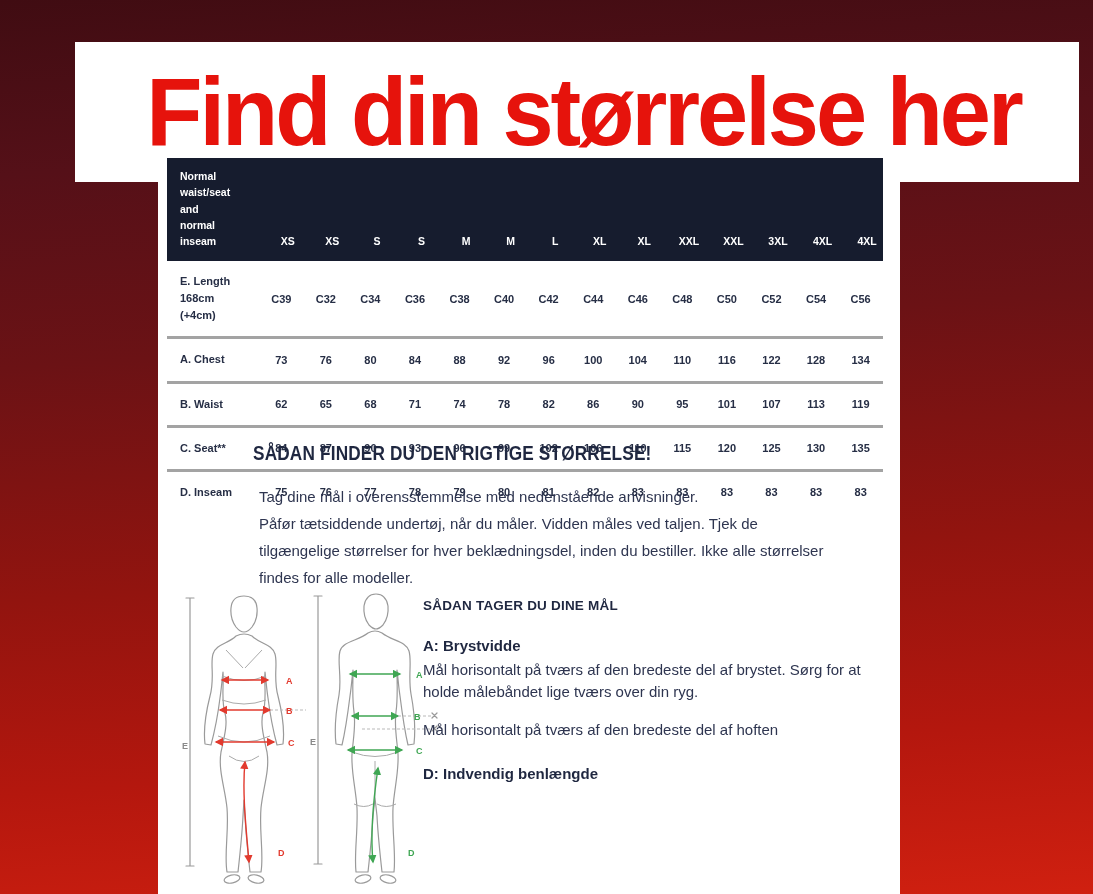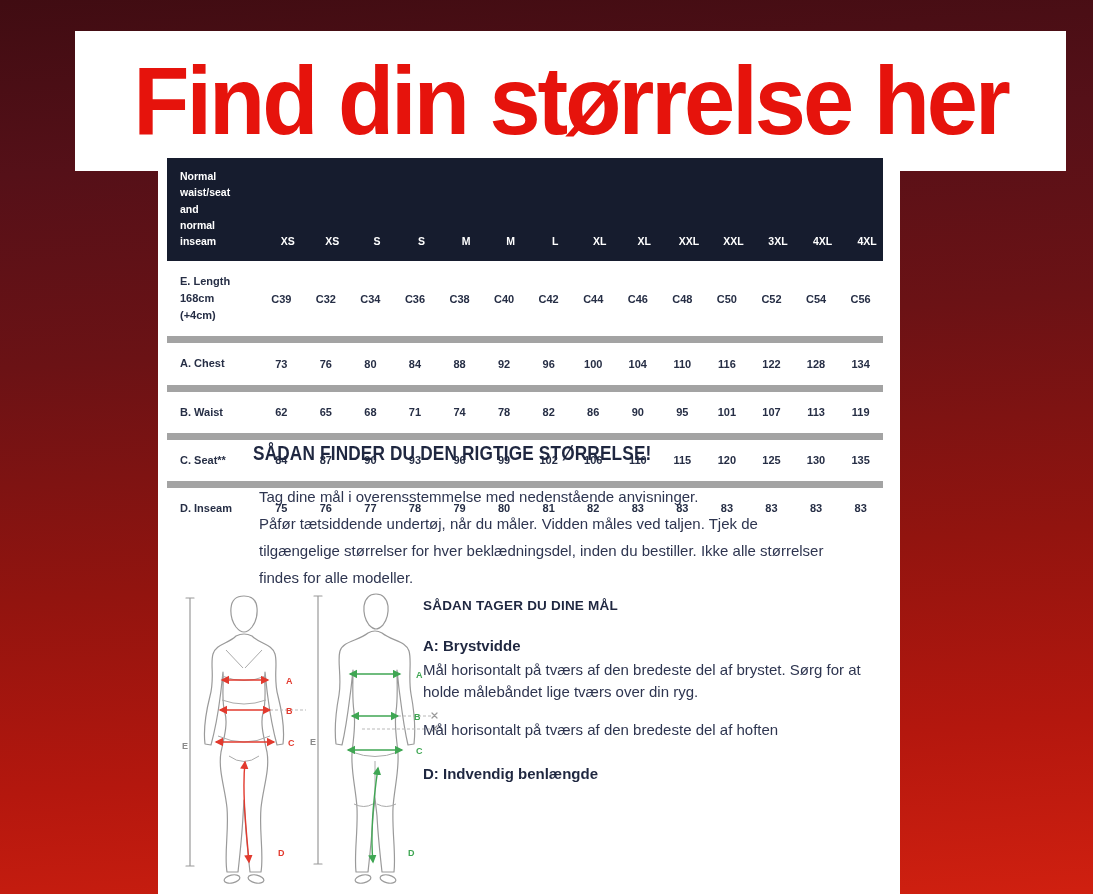--- a/index.html
+++ b/index.html
@@ -2,22 +2,22 @@
 <html><head>
 <meta charset="utf-8">
 <style>
   html,body{margin:0;padding:0;background:#400c12;}
   .stage{
     position:relative;width:1093px;height:894px;overflow:hidden;
     font-family:"Liberation Sans",sans-serif;
     background:linear-gradient(176deg,#400c12 0%,#551018 18%,#6b1215 38%,#92140f 62%,#b4170e 82%,#d02010 100%);
   }
   .banner{
-    position:absolute;left:75px;top:31px;width:991px;height:140px;background:#ffffff;
-    display:flex;align-items:center;justify-content:center;
+    position:absolute;left:75px;top:42px;width:991px;height:140px;background:#ffffff;
+    display:flex;align-items:center;justify-content:center;padding-left:13px;
   }
   .banner-title{
     color:#e6130c;font-size:92px;font-weight:700;letter-spacing:-3px;white-space:nowrap;
     transform:scaleY(1.04);
   }
   .content{
     position:absolute;left:158px;top:158px;width:742px;height:736px;background:#ffffff;
   }
   table.size-table{
     position:absolute;left:9px;top:0;width:716px;border-collapse:collapse;table-layout:fixed;
@@ -31,21 +31,21 @@
     text-align:left;padding-left:13px;white-space:pre-line;
   }
   table.size-table tbody th.row-h{
     text-align:left;padding:12px 2px 12px 13px;white-space:pre-line;line-height:1.55;
     font-size:11px;color:#262e45;font-weight:700;vertical-align:middle;
   }
   table.size-table tbody td{
     text-align:center;font-size:11px;font-weight:700;color:#262e45;padding:12px 2px;
     vertical-align:middle;
   }
-  table.size-table tbody tr + tr{border-top:7px solid #a3a3a3;}
+  table.size-table tbody tr + tr{border-top:3px solid #a3a3a3;}
   .guide-heading{
     position:absolute;left:95px;top:283px;
     font-size:21px;font-weight:700;color:#1f2740;letter-spacing:.2px;white-space:nowrap;
     transform:scaleX(.82);transform-origin:0 50%;
   }
   .guide-intro{
     position:absolute;left:101px;top:325px;width:572px;
     font-size:15px;line-height:27px;color:#2e3550;white-space:pre-line;
   }
   .figures{position:absolute;left:24px;top:434px;width:250px;height:300px;}

